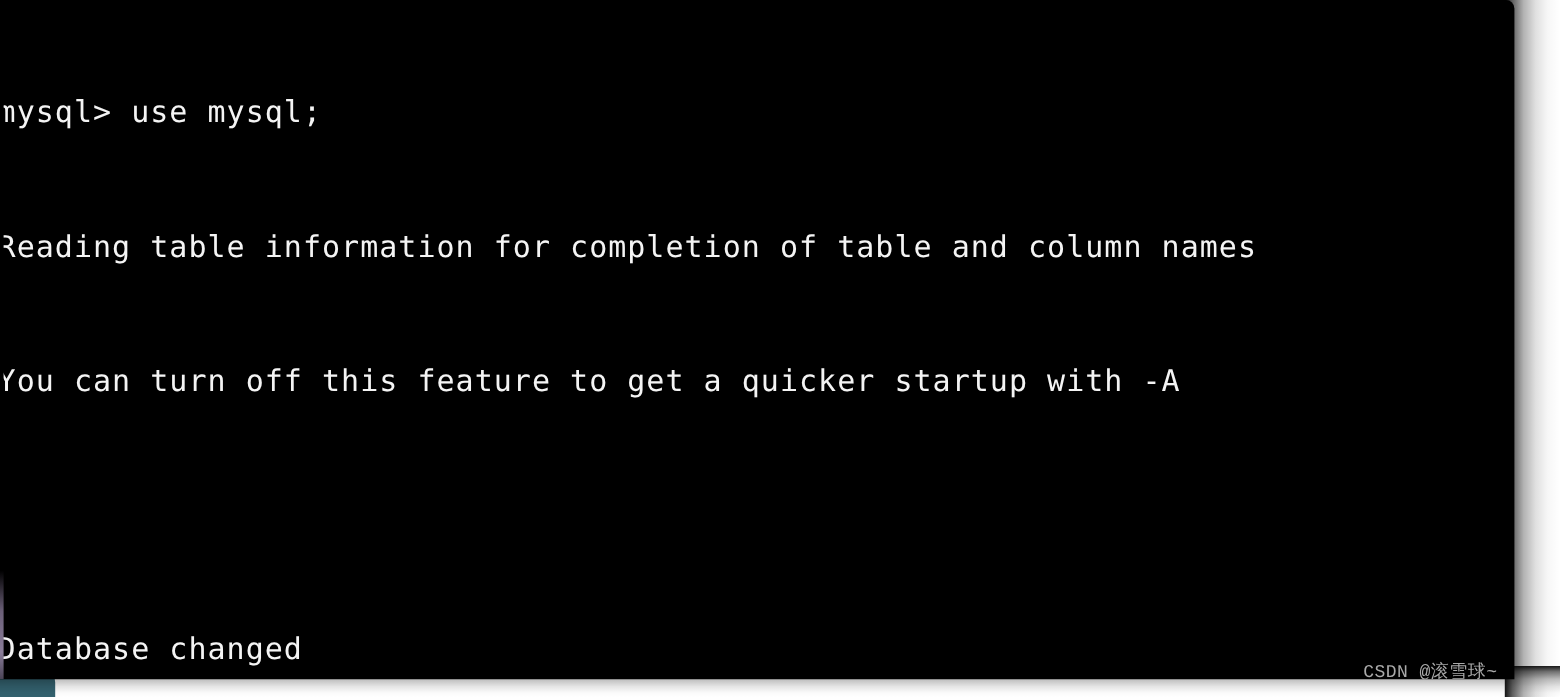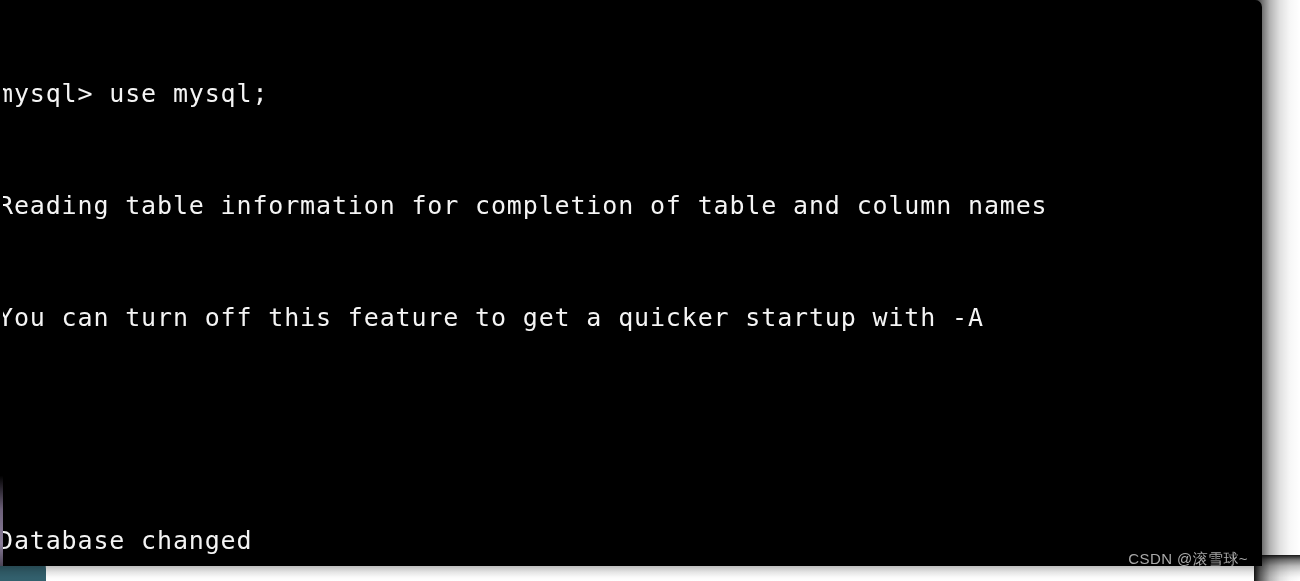--- a/index.html
+++ b/index.html
@@ -117,21 +117,21 @@
   }
   .line.blank {
     color: transparent;
   }
 
   
   .watermark {
     position: absolute;
     right: 52px;
     bottom: 12px;
-    font-family: Liberation Sans, sans-serif;
+    font-family: Liberation Mono, monospace;
     font-size: 15px;
     color: #a9a9a9;
     letter-spacing: 0.4px;
     z-index: 9;
     white-space: nowrap;
   }
 </style>
 </head>
 <body>
 

